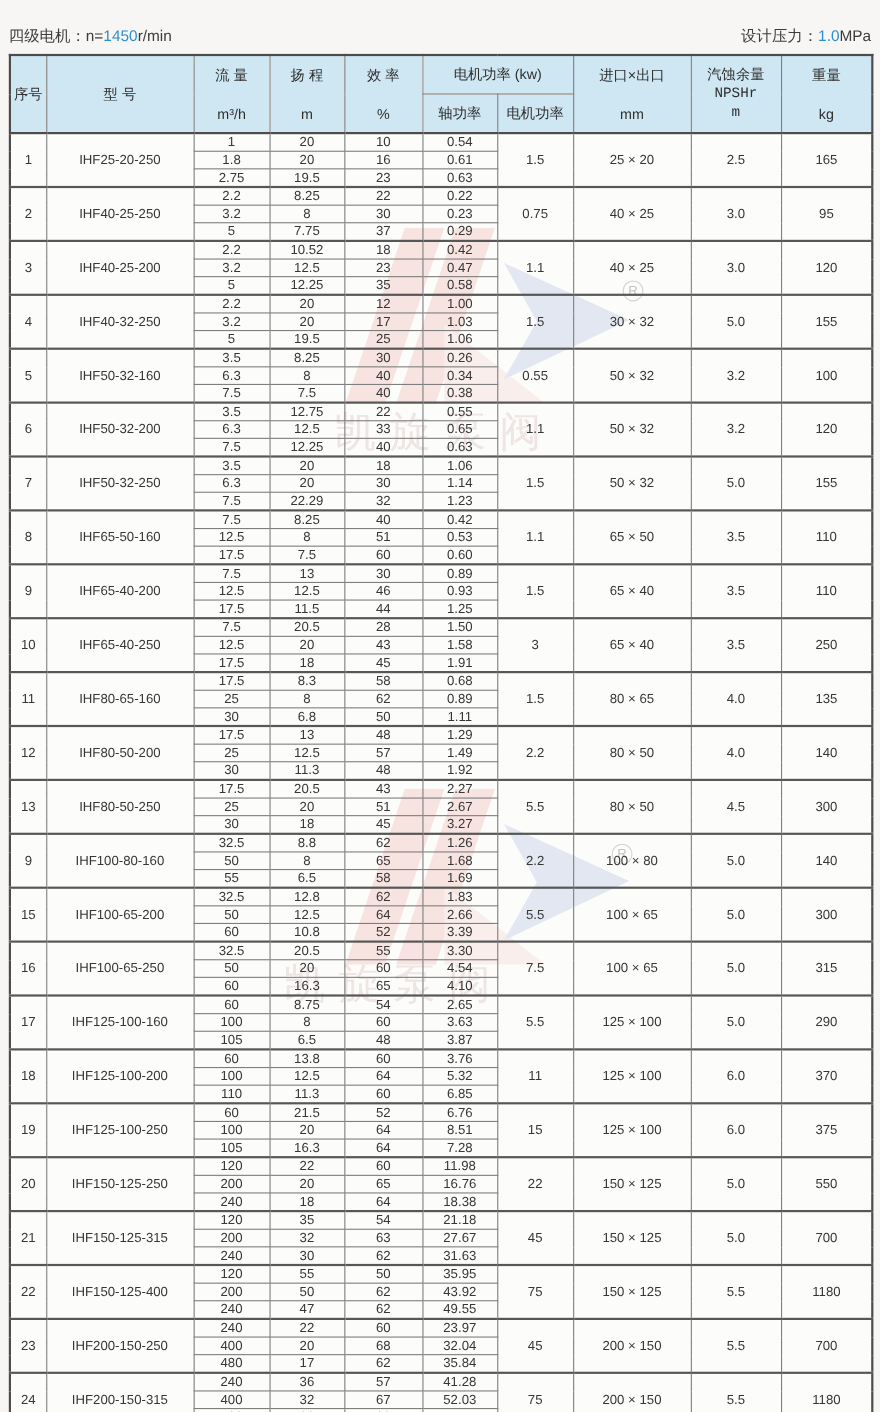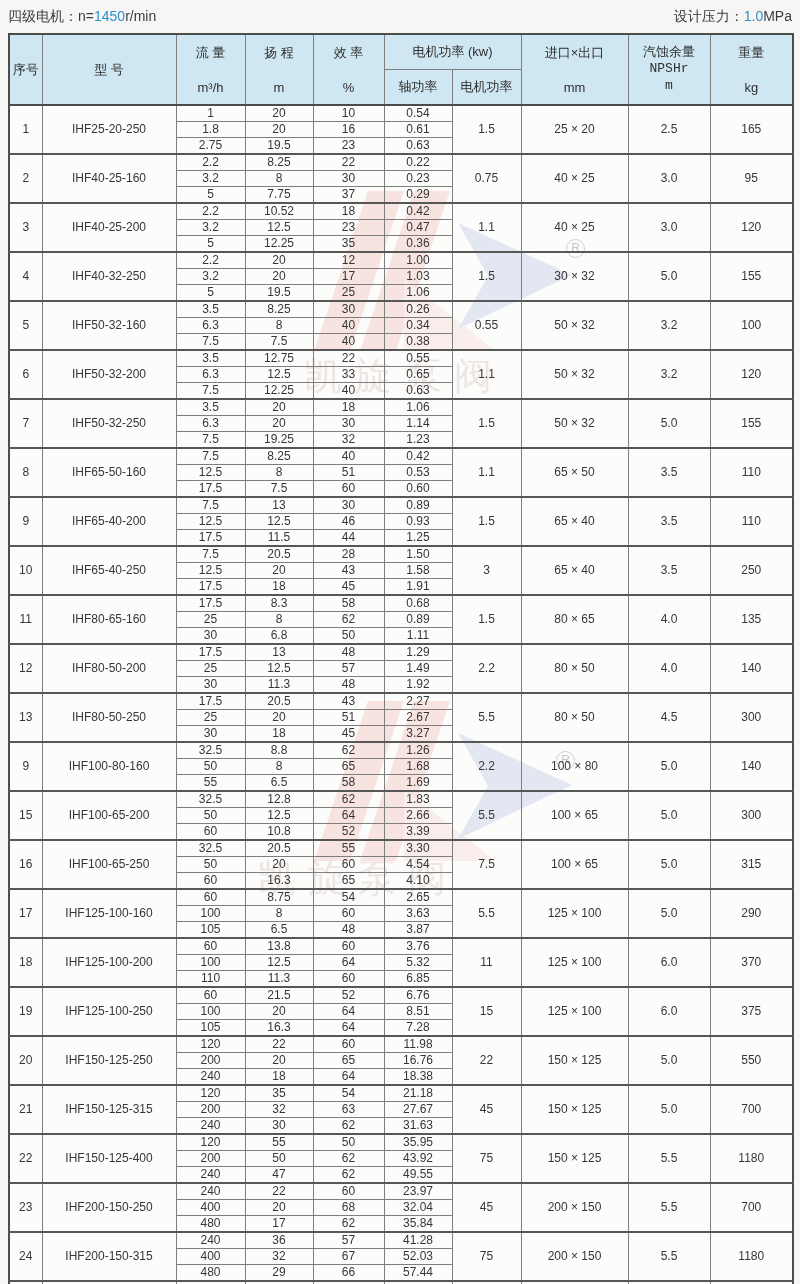--- a/index.html
+++ b/index.html
@@ -4,21 +4,21 @@
 <style>
   html,body{margin:0;padding:0;}
   body{
     width:800px;height:1284px;overflow:hidden;
     background:#f7f6f4;
     font-family:"Liberation Sans","DejaVu Sans",sans-serif;
     color:#3a3a3a;
   }
   .topbar{
     display:flex;justify-content:space-between;align-items:center;
-    height:33px;padding:0 8px;font-size:14px;color:#3c3c3c;
+    height:33px;padding:0 8px;font-size:14px;color:#3c3c3c;margin-top:16px;
   }
   .accent{color:#2b8fd0;}
   .table-area{position:relative;margin:0 8px;background:#fcfcfb;}
   
   .wm{position:absolute;z-index:0;pointer-events:none;}
   .wm svg{display:block;opacity:0.13;}
   .wm-text{
     position:absolute;z-index:0;pointer-events:none;
     font-size:38px;font-weight:normal;letter-spacing:12px;
     color:rgba(195,150,145,0.22);white-space:nowrap;
@@ -171,21 +171,21 @@
   </tr>
   <tr>
     <td class="c-sub grp">2.75</td>
     <td class="c-sub grp">19.5</td>
     <td class="c-sub grp">23</td>
     <td class="c-sub grp">0.63</td>
   </tr>
 
   <tr>
     <td class="c-no grp" rowspan="3">2</td>
-    <td class="c-model grp" rowspan="3">IHF40-25-160</td>
+    <td class="c-model grp" rowspan="3">IHF40-25-250</td>
     <td class="c-sub">2.2</td>
     <td class="c-sub">8.25</td>
     <td class="c-sub">22</td>
     <td class="c-sub">0.22</td>
     <td class="c-motor grp" rowspan="3">0.75</td>
     <td class="c-ports grp" rowspan="3">40 × 25</td>
     <td class="c-npsh grp" rowspan="3">3.0</td>
     <td class="c-weight grp" rowspan="3">95</td>
   </tr>
   <tr>
@@ -216,21 +216,21 @@
   <tr>
     <td class="c-sub">3.2</td>
     <td class="c-sub">12.5</td>
     <td class="c-sub">23</td>
     <td class="c-sub">0.47</td>
   </tr>
   <tr>
     <td class="c-sub grp">5</td>
     <td class="c-sub grp">12.25</td>
     <td class="c-sub grp">35</td>
-    <td class="c-sub grp">0.36</td>
+    <td class="c-sub grp">0.58</td>
   </tr>
 
   <tr>
     <td class="c-no grp" rowspan="3">4</td>
     <td class="c-model grp" rowspan="3">IHF40-32-250</td>
     <td class="c-sub">2.2</td>
     <td class="c-sub">20</td>
     <td class="c-sub">12</td>
     <td class="c-sub">1.00</td>
     <td class="c-motor grp" rowspan="3">1.5</td>
@@ -314,21 +314,21 @@
     <td class="c-weight grp" rowspan="3">155</td>
   </tr>
   <tr>
     <td class="c-sub">6.3</td>
     <td class="c-sub">20</td>
     <td class="c-sub">30</td>
     <td class="c-sub">1.14</td>
   </tr>
   <tr>
     <td class="c-sub grp">7.5</td>
-    <td class="c-sub grp">19.25</td>
+    <td class="c-sub grp">22.29</td>
     <td class="c-sub grp">32</td>
     <td class="c-sub grp">1.23</td>
   </tr>
 
   <tr>
     <td class="c-no grp" rowspan="3">8</td>
     <td class="c-model grp" rowspan="3">IHF65-50-160</td>
     <td class="c-sub">7.5</td>
     <td class="c-sub">8.25</td>
     <td class="c-sub">40</td>

